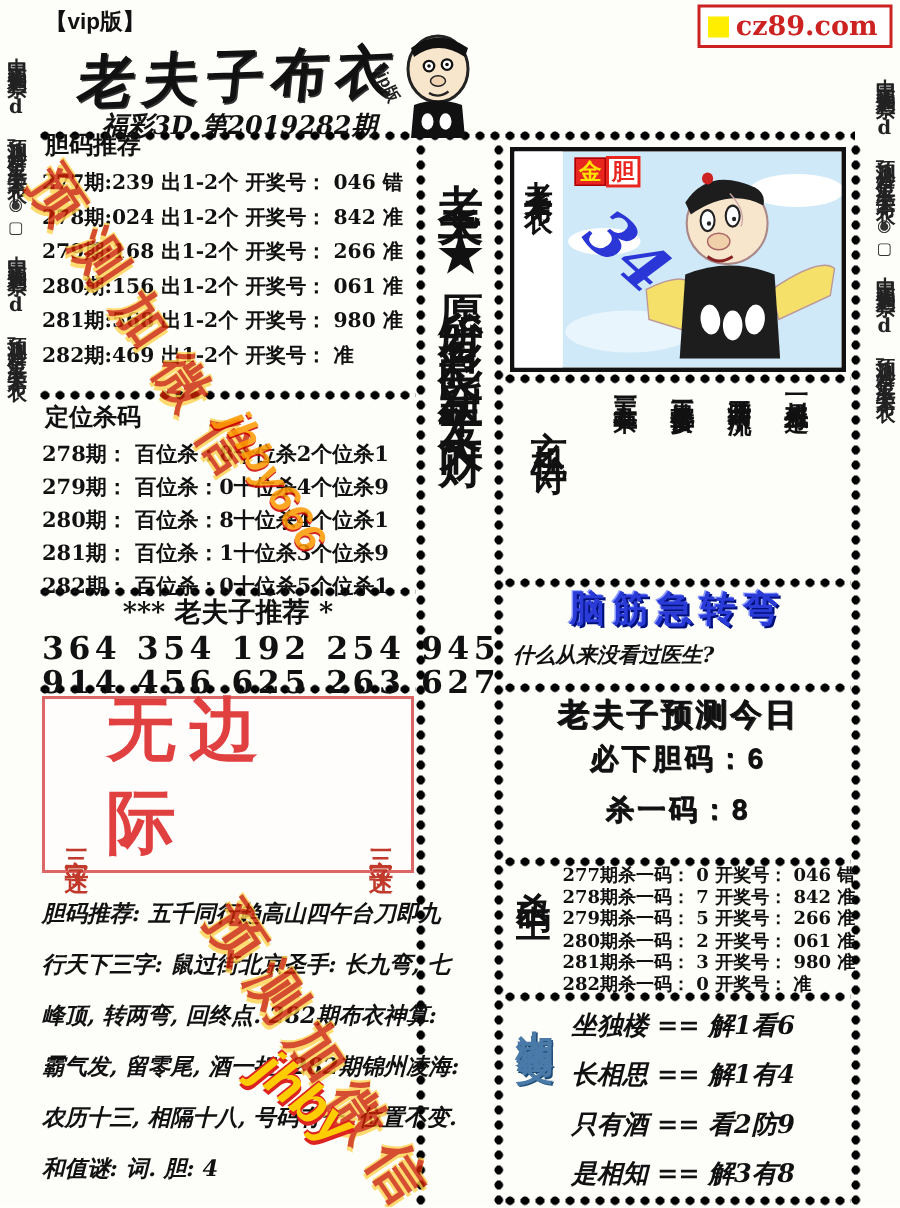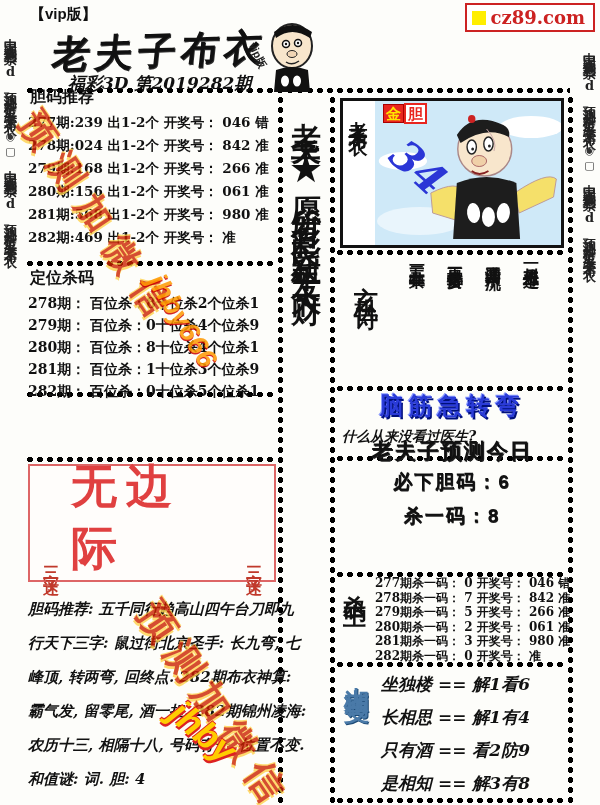--- a/index.html
+++ b/index.html
@@ -73,21 +73,21 @@
   #xuanji-title{writing-mode:vertical-rl;text-orientation:upright;font-size:24px;font-weight:bold;
                 font-family:"DejaVu Serif",serif;letter-spacing:9px;margin:14px 6px 0 10px;}
   #xuanji-cols{writing-mode:vertical-rl;text-orientation:upright;margin-left:auto;margin-right:14px;
                font-size:16px;font-weight:bold;font-family:"DejaVu Serif",serif;line-height:38px;
                letter-spacing:1px;height:126px;}
   #sec-naojin{top:390px;height:64px;}
   #naojin-title{text-align:center;font-size:24px;font-weight:900;color:#2a3bd8;letter-spacing:5px;
                 text-shadow:1.5px 1.5px 0 #00107a, -1px -1px 0 #8899ff;}
   #naojin-question{font-size:14px;font-style:italic;font-family:"DejaVu Serif",serif;
                    font-weight:bold;margin:6px 0 0 2px;}
-  #sec-yuce{top:437px;height:108px;text-align:center;}
+  #sec-yuce{top:462px;height:108px;text-align:center;}
   #yuce-title{font-size:21px;font-weight:900;letter-spacing:2px;text-shadow:1px 1px 0 #222;}
   #yuce-lines .row{font-size:19px;font-weight:900;line-height:34px;letter-spacing:2px;
                    text-shadow:0.5px 0.5px 0 #222;}
   #sec-shama{top:576px;height:84px;display:flex;}
   #shama-label{writing-mode:vertical-rl;text-orientation:upright;font-size:23px;font-weight:900;
                font-family:"DejaVu Serif",serif;letter-spacing:6px;margin-right:4px;}
   #shama-rows .row{font-size:12px;font-weight:bold;font-family:"DejaVu Serif",serif;
                    line-height:14.5px;white-space:nowrap;}
   #sec-taihu{top:666px;height:136px;display:flex;}
   #taihu-label{writing-mode:vertical-rl;text-orientation:upright;font-size:25px;font-weight:900;
@@ -180,20 +180,25 @@
     <div>
 
     <div class="row" style="font-size:14px;line-height:22px;">278期： 百位杀：8十位杀2个位杀1</div>
         <div class="row" style="font-size:14px;line-height:22px;">279期： 百位杀：0十位杀4个位杀9</div>
         <div class="row" style="font-size:14px;line-height:22px;">280期： 百位杀：8十位杀4个位杀1</div>
         <div class="row" style="font-size:14px;line-height:22px;">281期： 百位杀：1十位杀3个位杀9</div>
         <div class="row" style="font-size:14px;line-height:22px;">282期： 百位杀：0十位杀5个位杀1</div>
       </div>
   </div>
 
+  <div id="sec-tuijian" class="lsec">
+    <div id="tuijian-title">*** 老夫子推荐 *</div>
+    <div class="numrow">364 354 192 254 945</div>
+    <div class="numrow">914 456 625 263 627</div>
+  </div>
 
   <div id="sec-sanzimi" class="lsec">
     <div class="szm-label">三字迷</div>
     <div id="szm-answer">无边际</div>
     <div class="szm-label">三字迷</div>
   </div>
 
   <div id="sec-shige" class="lsec">
     <div>
 

